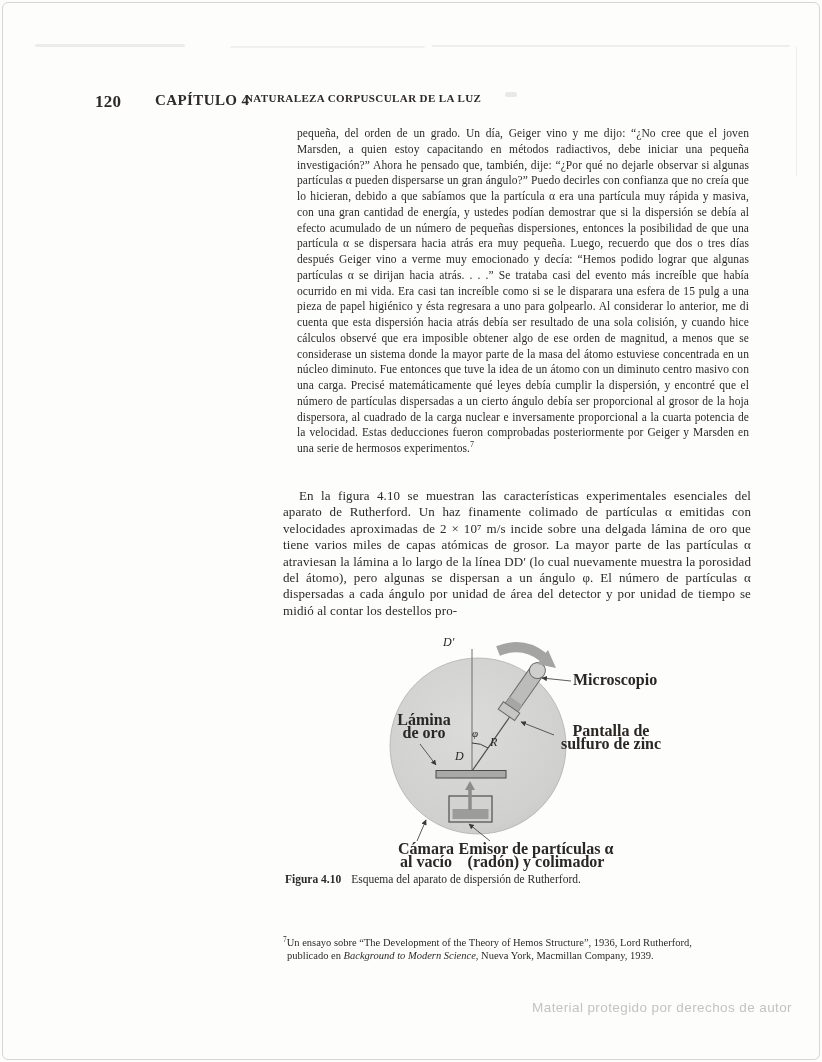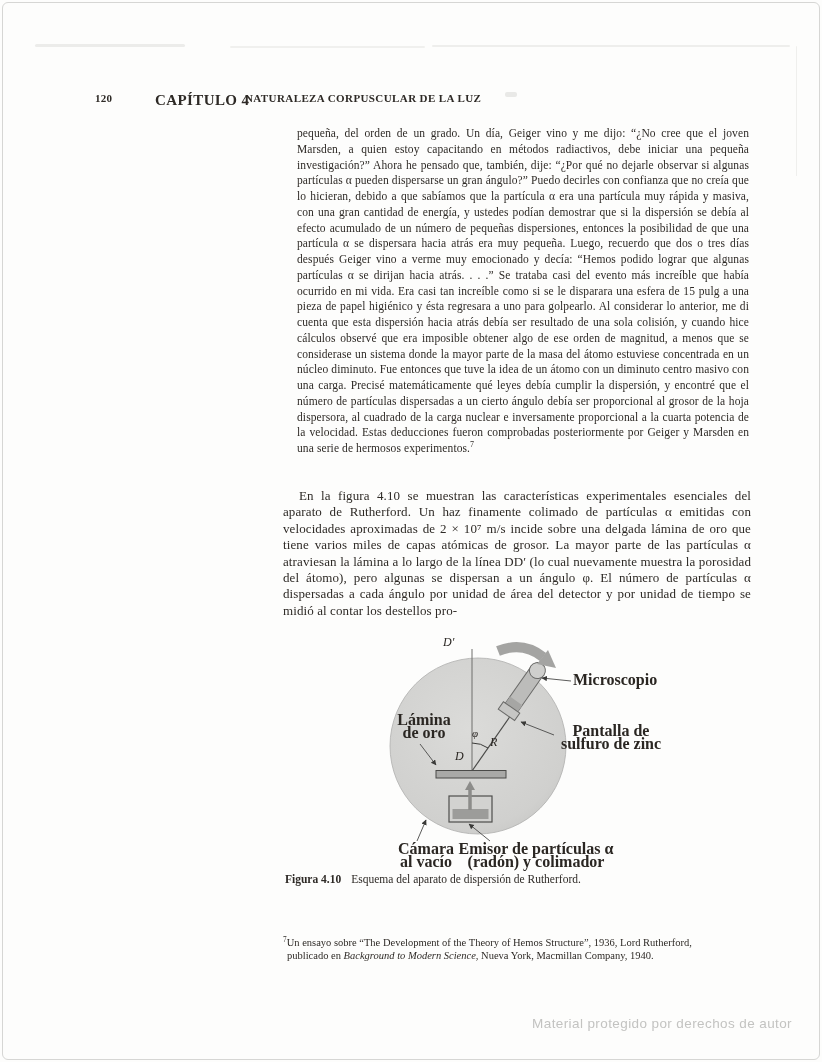--- a/index.html
+++ b/index.html
@@ -4,21 +4,21 @@
 <style>
   html,body{margin:0;padding:0;background:#ffffff;}
   .page{
     position:relative;width:822px;height:1062px;background:#fdfdfc;
     font-family:"Liberation Serif", serif;color:#2e2a26;overflow:hidden;
   }
   .sheet-border{position:absolute;inset:2px;border:1px solid #d6d6d4;border-radius:6px;pointer-events:none;}
   .abs{position:absolute;}
   .artifact{position:absolute;background:#ececea;border-radius:2px;}
   
-  .pg-num{left:95px;top:92px;font-size:11px;font-weight:700;letter-spacing:.3px;}
+  .pg-num{left:95px;top:92px;font-size:17px;font-weight:700;letter-spacing:.3px;}
   .chapter{left:155px;top:92px;font-size:15px;font-weight:600;letter-spacing:.4px;}
   .book-title{left:245px;top:92px;font-size:11px;font-weight:600;letter-spacing:.4px;}
   
   .quote{
     left:297px;top:126px;width:452px;font-size:11.5px;line-height:15.75px;
     text-align:justify;letter-spacing:.1px;
   }
   .bodytext{
     left:283px;top:488px;width:468px;font-size:13px;line-height:16.4px;
     text-align:justify;text-indent:16px;letter-spacing:.1px;
@@ -29,21 +29,21 @@
   .fig-math{font-size:12px;font-style:italic;color:#2a2622;line-height:12px;}
   
   .caption{left:285px;top:872px;width:470px;font-size:11.5px;line-height:14px;}
   .caption b{margin-right:10px;}
   
   .footnote{left:283px;top:936px;width:474px;font-size:10.5px;line-height:13.2px;}
   .footnote .ln2{padding-left:4px;}
   
   .watermark{
     left:470px;top:1000px;width:322px;text-align:right;
-    font-family:"Liberation Sans", sans-serif;font-size:13.5px;color:#c3c3c1;letter-spacing:.4px;margin-top:16px;
+    font-family:"Liberation Sans", sans-serif;font-size:13.5px;color:#c3c3c1;letter-spacing:.4px;
   }
 </style>
 </head>
 <body>
 
 <div class="page">
   <div class="sheet-border"></div>
 
   <div class="artifact" style="left:35px;top:44px;width:150px;height:3px;"></div>
   <div class="artifact" style="left:230px;top:46px;width:195px;height:2px;background:#f0f0ee;"></div>
@@ -126,17 +126,17 @@
     <div>Emisor de partículas α</div>
     <div>(radón) y colimador</div>
   </div>
 
   <div class="abs caption">
     <b>Figura 4.10</b><span>Esquema del aparato de dispersión de Rutherford.</span>
   </div>
 
   <div class="abs footnote">
     <div><sup>7</sup><span>Un ensayo sobre “The Development of the Theory of Hemos Structure”, 1936, Lord Rutherford,</span></div>
-    <div class="ln2"><span>publicado en </span><i>Background to Modern Science</i><span>, Nueva York, Macmillan Company, 1940.</span></div>
+    <div class="ln2"><span>publicado en </span><i>Background to Modern Science</i><span>, Nueva York, Macmillan Company, 1939.</span></div>
   </div>
 
   <div class="abs watermark">Material protegido por derechos de autor</div>
 </div>
 
 </body></html>

